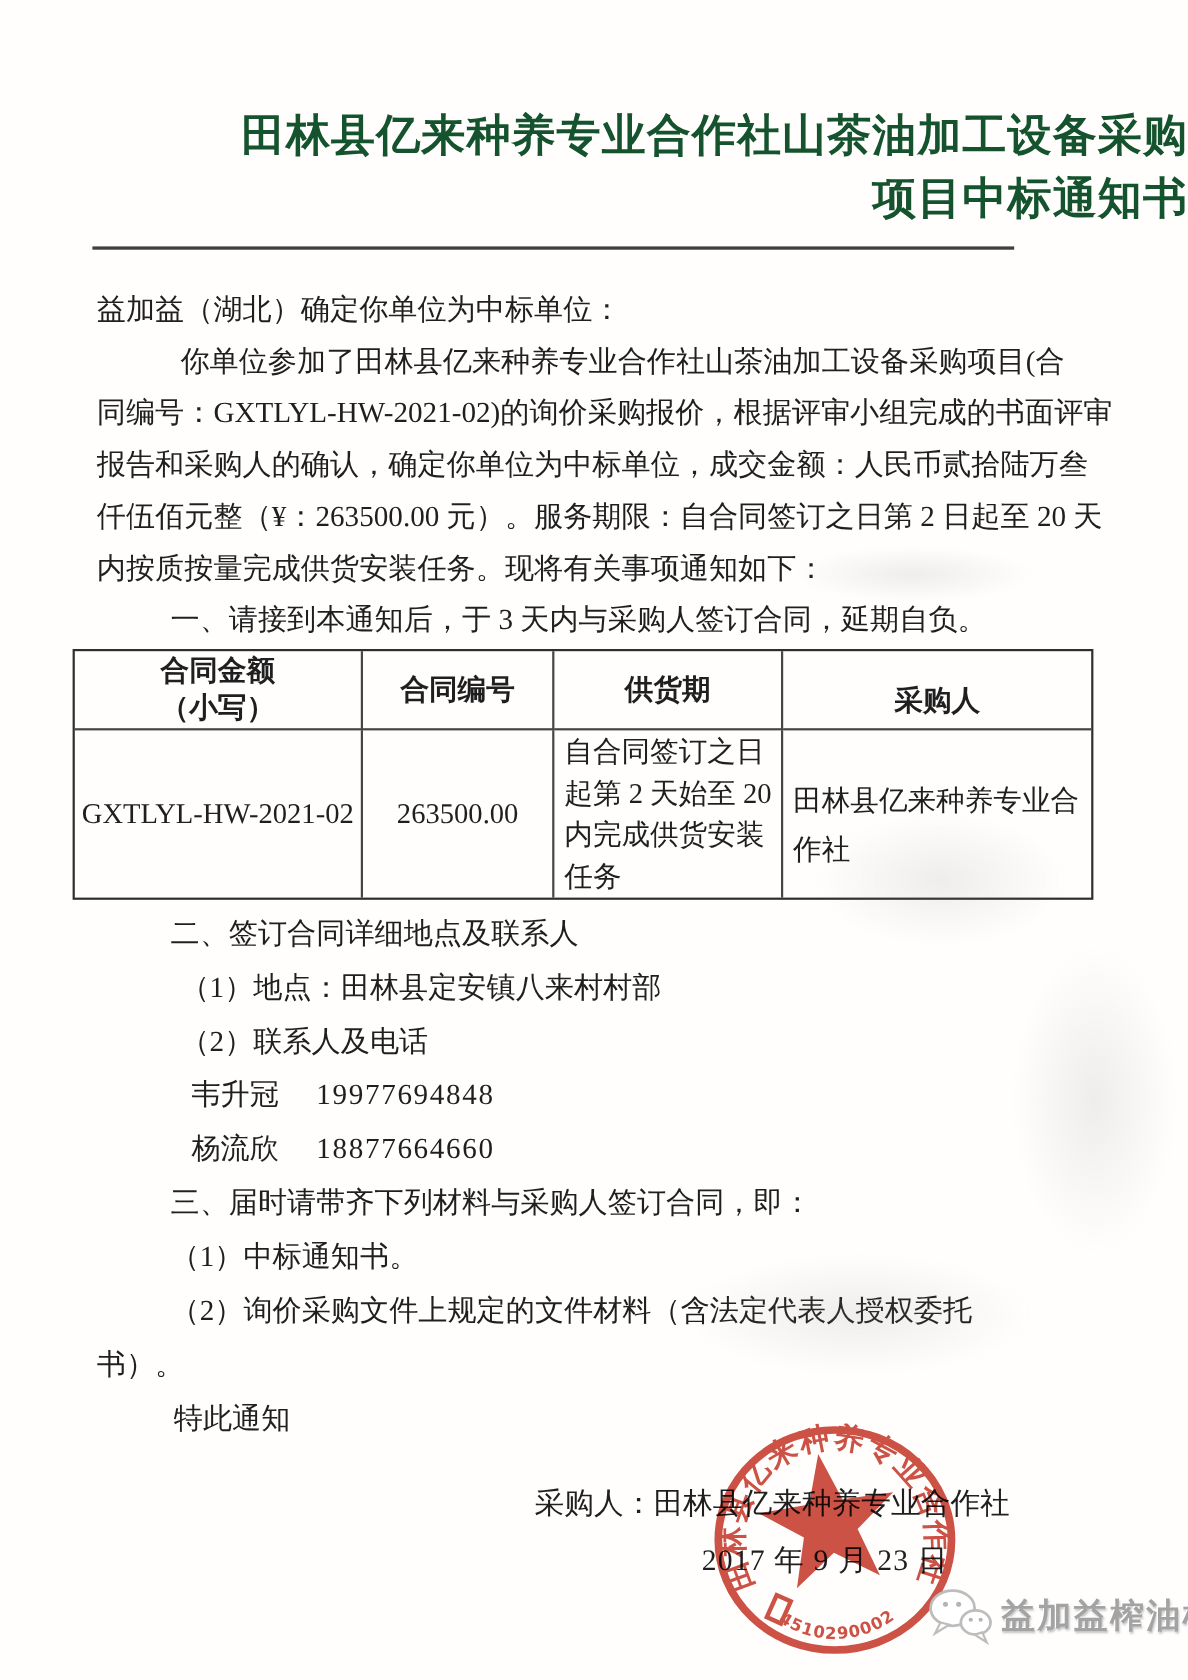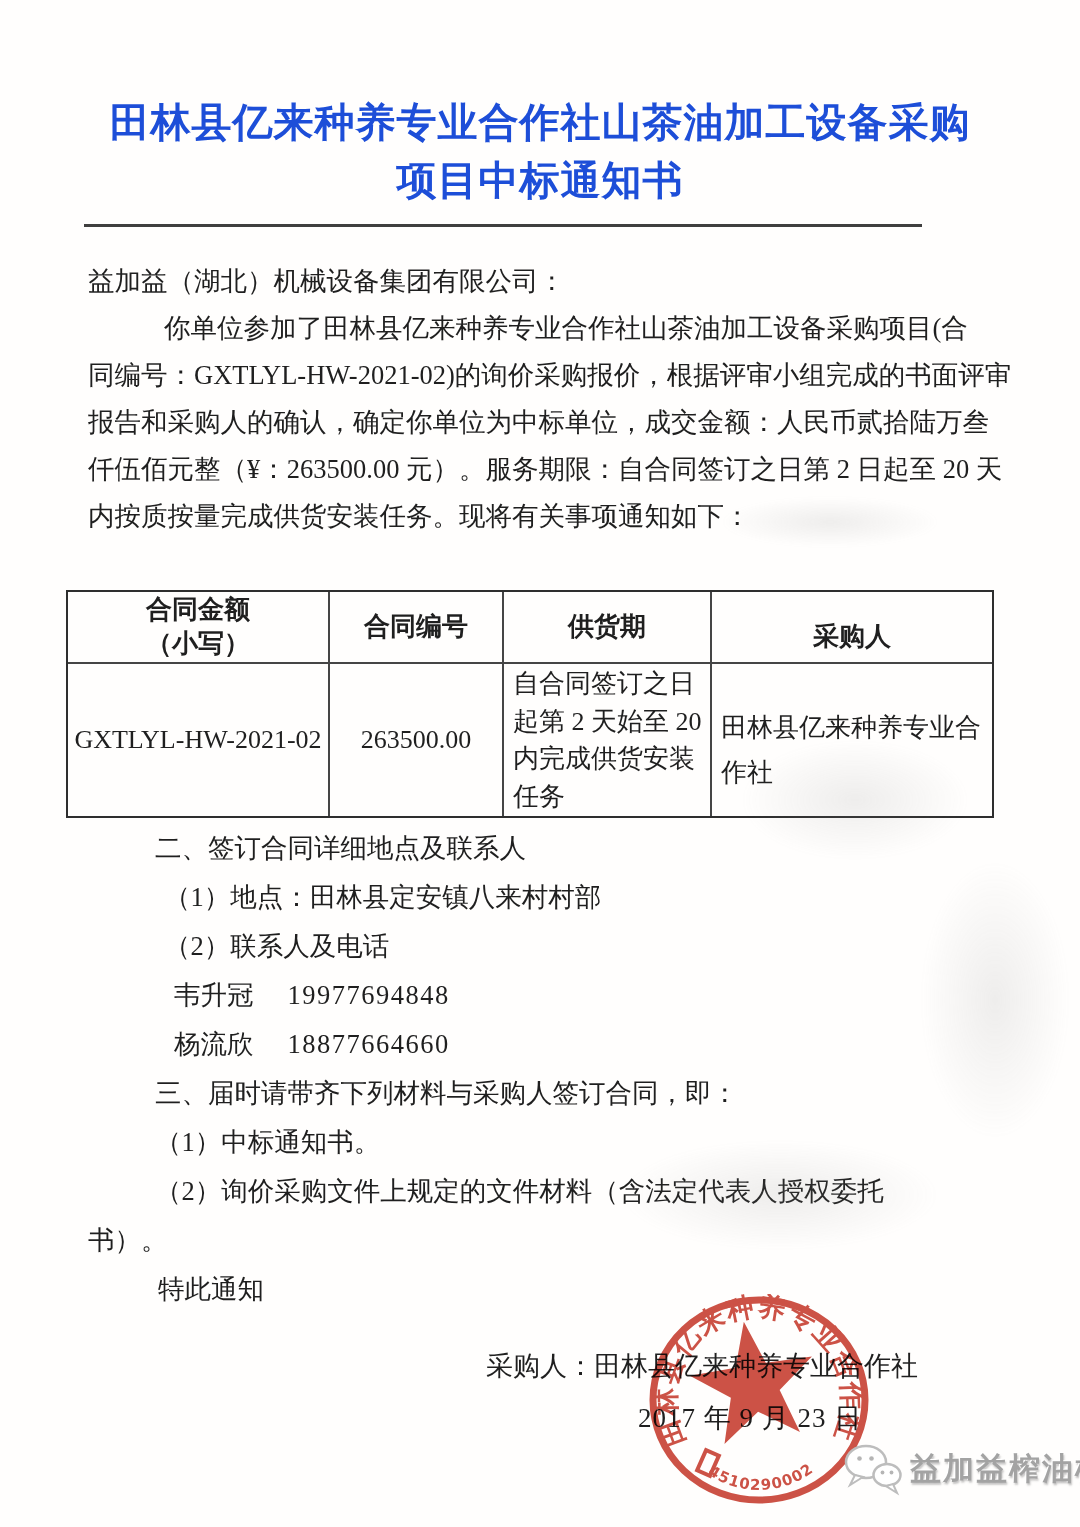--- a/index.html
+++ b/index.html
@@ -7,22 +7,22 @@
     position:relative;
     width:1080px;height:1527px;
     background:#fffefd;
     font-family:"Liberation Serif","DejaVu Serif",serif;
     color:#1f1f1f;
     overflow:hidden;
   }
   
   .title-block{
     position:absolute;top:94px;left:0;right:0;
-    text-align:center;font-size:40px;font-weight:bold;
-    line-height:58px;letter-spacing:1px;color:#1d4ed8;
+    text-align:right;font-size:40px;font-weight:bold;
+    line-height:58px;letter-spacing:1px;color:#14532d;
   }
   .divider{
     position:absolute;top:224px;left:84px;width:838px;height:3px;
     background:#3f3f3f;
   }
   
   .body-block{
     position:absolute;top:258px;left:88px;width:905px;
     font-size:26.5px;
   }
@@ -94,26 +94,27 @@
 
 <div class="page">
 
   <div class="title-block">
     <div>田林县亿来种养专业合作社山茶油加工设备采购</div>
     <div>项目中标通知书</div>
   </div>
   <div class="divider"></div>
 
   <div class="body-block">
-    <div class="bline">益加益（湖北）机械设备集团有限公司：</div>
+    <div class="bline">益加益（湖北）确定你单位为中标单位：</div>
     <div class="bline ind-first">你单位参加了田林县亿来种养专业合作社山茶油加工设备采购项目(合</div>
     <div class="bline">同编号：GXTLYL-HW-2021-02)的询价采购报价，根据评审小组完成的书面评审</div>
     <div class="bline">报告和采购人的确认，确定你单位为中标单位，成交金额：人民币贰拾陆万叁</div>
     <div class="bline">仟伍佰元整（¥：263500.00 元）。服务期限：自合同签订之日第 2 日起至 20 天</div>
     <div class="bline">内按质按量完成供货安装任务。现将有关事项通知如下：</div>
+    <div class="bline ind-item">一、请接到本通知后，于 3 天内与采购人签订合同，延期自负。</div>
   </div>
 
   <div class="tbl">
     <div class="cell th">
       <div>合同金额</div>
       <div>（小写）</div>
     </div>
     <div class="cell th">
       <div>合同编号</div>
     </div>

